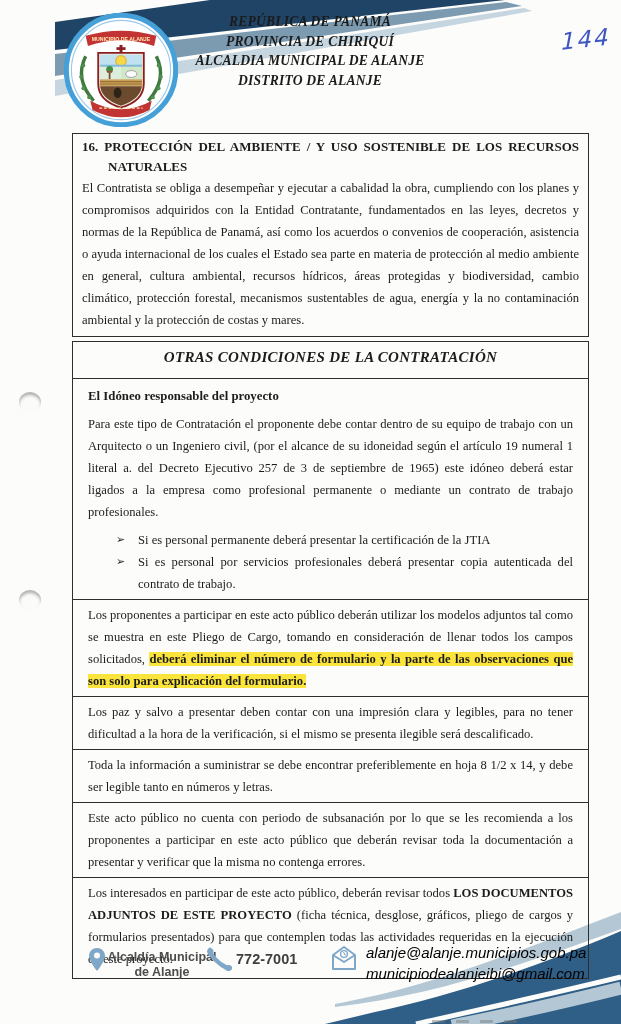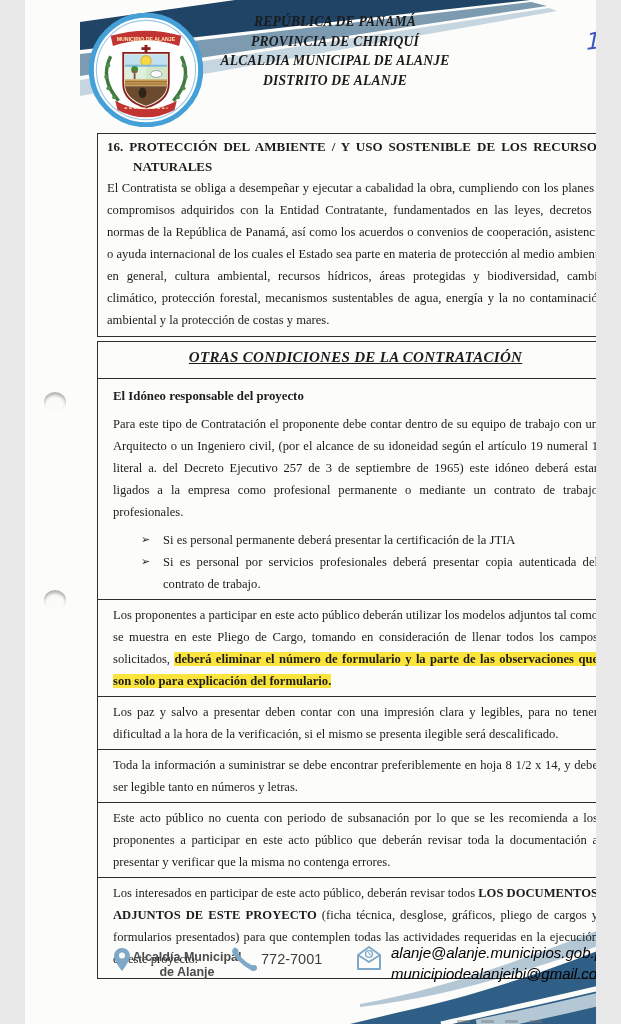--- a/index.html
+++ b/index.html
@@ -1,17 +1,17 @@
 <!DOCTYPE html>
 <html><head>
 <meta charset="utf-8">
 <style>
   html,body{margin:0;padding:0;background:#e8e8e8;}
   .page{
-    position:relative;width:571px;height:1024px;margin:0 auto;
+    position:relative;width:621px;height:1024px;margin:0 auto;
     background:#fcfcfa;overflow:hidden;
     font-family:"Liberation Serif",serif;color:#1c1c1c;
   }
   
   .top-ribbon{position:absolute;left:0;top:0;z-index:1;}
   .logo{position:absolute;left:64px;top:13px;width:114px;height:114px;z-index:2;}
   .header-titles{
     position:absolute;left:180px;top:12px;width:260px;z-index:2;
     text-align:center;font-weight:bold;font-style:italic;
     font-size:13.6px;line-height:19.5px;letter-spacing:.2px;color:#1b1b1b;
@@ -30,39 +30,39 @@
     font-weight:bold;font-size:13px;line-height:20px;text-align:justify;
     word-spacing:2.5px;padding-left:26px;text-indent:-26px;
   }
   .sec17 p{margin:4px 0 0 0;}
   p.body, .body{font-size:12.6px;line-height:22px;text-align:justify;margin:0;}
   .group-gap{height:5px;}
   .row{border:1px solid #2e2e2e;box-sizing:border-box;margin-top:-1px;padding:4px 15px;}
   .row.heading-row{text-align:center;padding:4px 9px 10px 9px;}
   .otras{
     font-weight:bold;font-style:italic;font-size:15px;letter-spacing:.3px;
-    text-decoration:underline;line-height:22px;
+    line-height:22px;
   }
   .subhead{font-weight:bold;font-size:12.8px;line-height:22px;margin:2px 0 6px 0;}
   .idoneo .body{margin-bottom:6px;}
   .bullet{display:flex;font-size:12.6px;line-height:22px;padding-left:28px;}
   .bullet .glyph{width:22px;flex:0 0 22px;font-family:"DejaVu Sans",sans-serif;font-size:11px;}
   .bullet .btext{flex:1;text-align:justify;}
   .hl{background:#fbe53c;font-weight:bold;}
   .b{font-weight:bold;}
   .row.interesados{padding-bottom:8px;}
   
   .bottom-wave{position:absolute;left:0;top:874px;z-index:0;}
   .footer{position:absolute;left:0;top:940px;width:621px;height:60px;z-index:5;
           font-family:"Liberation Sans",sans-serif;}
   .f-pin{position:absolute;left:89px;top:8px;}
   .f-loc{position:absolute;left:106px;top:10px;width:112px;text-align:center;
          font-weight:bold;font-size:12.5px;line-height:15px;color:#4c4c4c;}
   .f-phone-icon{position:absolute;left:206px;top:7px;}
-  .f-phone{position:absolute;left:236px;top:11px;font-weight:normal;font-size:14.5px;color:#3f3f3f;}
+  .f-phone{position:absolute;left:236px;top:11px;font-weight:bold;font-size:14.5px;color:#3f3f3f;}
   .f-mail-icon{position:absolute;left:330px;top:5px;}
   .f-emails{position:absolute;left:366px;top:2px;font-style:italic;font-size:15px;
             line-height:21px;color:#000000;}
   
   .hole{position:absolute;width:22px;height:20px;border-radius:50%;
         background:#fbfbf9;box-shadow:inset 0 3px 3px rgba(90,90,90,.45);z-index:6;}
   .hole1{left:19px;top:392px;}
   .hole2{left:19px;top:590px;}
   .cutoff{position:absolute;left:432px;top:1020px;width:92px;height:3px;opacity:.45;z-index:6;
           background:repeating-linear-gradient(90deg,#777 0 13px,transparent 13px 24px);}

